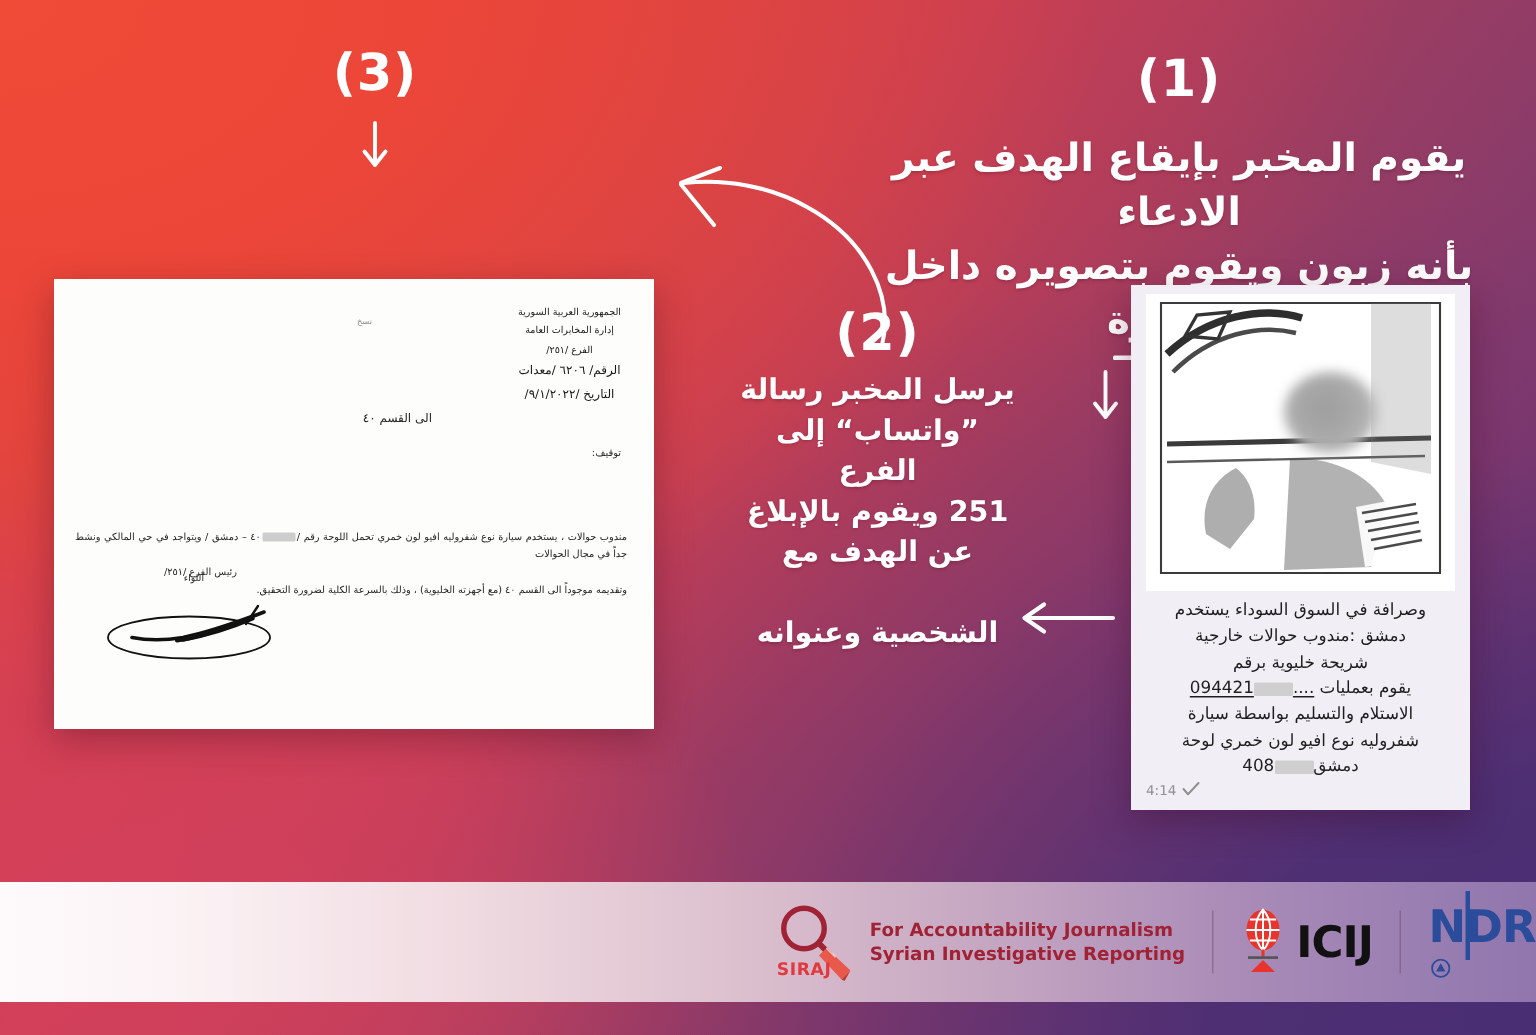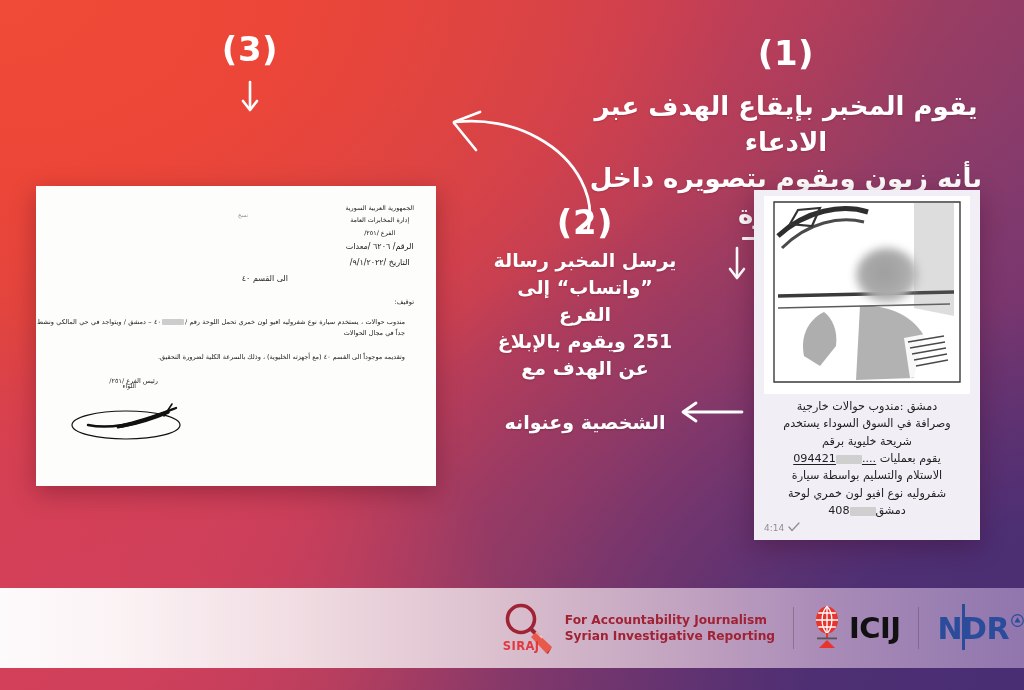--- a/index.html
+++ b/index.html
@@ -177,26 +177,27 @@
     margin-left: 32px;
   }
   .doc-label {
     position: absolute;
     top: 112px;
     right: 22px;
     font-size: 6.6px;
   }
   .doc-para {
     position: absolute;
-    right: 31px;
+    right: 18px;
     width: 368px;
     font-size: 6.5px;
     line-height: 1.72;
     text-align: justify;
     color: #1f1f1f;
+    margin-top: 36px;
   }
   #doc-p1 { top: 131px; }
   #doc-p2 { top: 166px; }
   .redact-box {
     display: inline-block;
     width: 22px;
     height: 6px;
     background: #c9c9c9;
     vertical-align: middle;
     border-radius: 1px;
@@ -354,20 +355,21 @@
     font-size: 29px;
     font-weight: bold;
     color: #111111;
     letter-spacing: -0.6px;
     font-family: "DejaVu Sans", "Liberation Sans", sans-serif;
   }
   #ndr-logo {
     position: relative;
     display: flex;
     align-items: flex-start;
+    flex-direction: column;
   }
   #ndr-word {
     font-size: 30px;
     font-weight: bold;
     color: #2B4B9B;
     letter-spacing: -0.5px;
     font-family: "DejaVu Sans", "Liberation Sans", sans-serif;
     position: relative;
   }
   #ndr-bar {
@@ -490,22 +492,22 @@
         <path d="M60 116 C68 122, 74 134, 72 150 L56 170 L40 160 C36 140, 44 124, 60 116 Z" fill="#6b6b6b" opacity="0.55"></path>
         <path d="M96 110 C120 108, 148 118, 160 140 L150 182 L92 184 Z" fill="#555" opacity="0.45"></path>
         <path d="M140 142 L182 134 L186 176 L146 182 Z" fill="#ffffff" opacity="0.9"></path>
         <path d="M144 146 L180 140 M146 152 L181 146 M148 158 L182 152 M150 164 L183 158 M152 170 L184 164" stroke="#4a4a4a" stroke-width="1.6" fill="none"></path>
         <path d="M150 6 L190 6 L190 120 L150 112 Z" fill="#777" opacity="0.25"></path>
       </svg>
       <div id="face-blur"></div>
     </div>
 
     <div id="wa-text">
+      <span class="ln">وصرافة في السوق السوداء يستخدم</span>
       <span class="ln">دمشق :مندوب حوالات خارجية</span>
-      <span class="ln">وصرافة في السوق السوداء يستخدم</span>
       <span class="ln">شريحة خليوية برقم</span>
       <span class="ln"><span>يقوم بعمليات</span> <span class="wa-underline">....</span><span class="wa-redact"></span><span class="wa-underline">094421</span></span>
       <span class="ln">الاستلام والتسليم بواسطة سيارة</span>
       <span class="ln">شفروليه نوع افيو لون خمري لوحة</span>
       <span class="ln"><span>دمشق</span><span class="wa-redact"></span><span>408</span></span>
     </div>
 
     <div id="wa-meta">
       <span>
         <svg width="12" height="10" viewBox="0 0 12 10">

